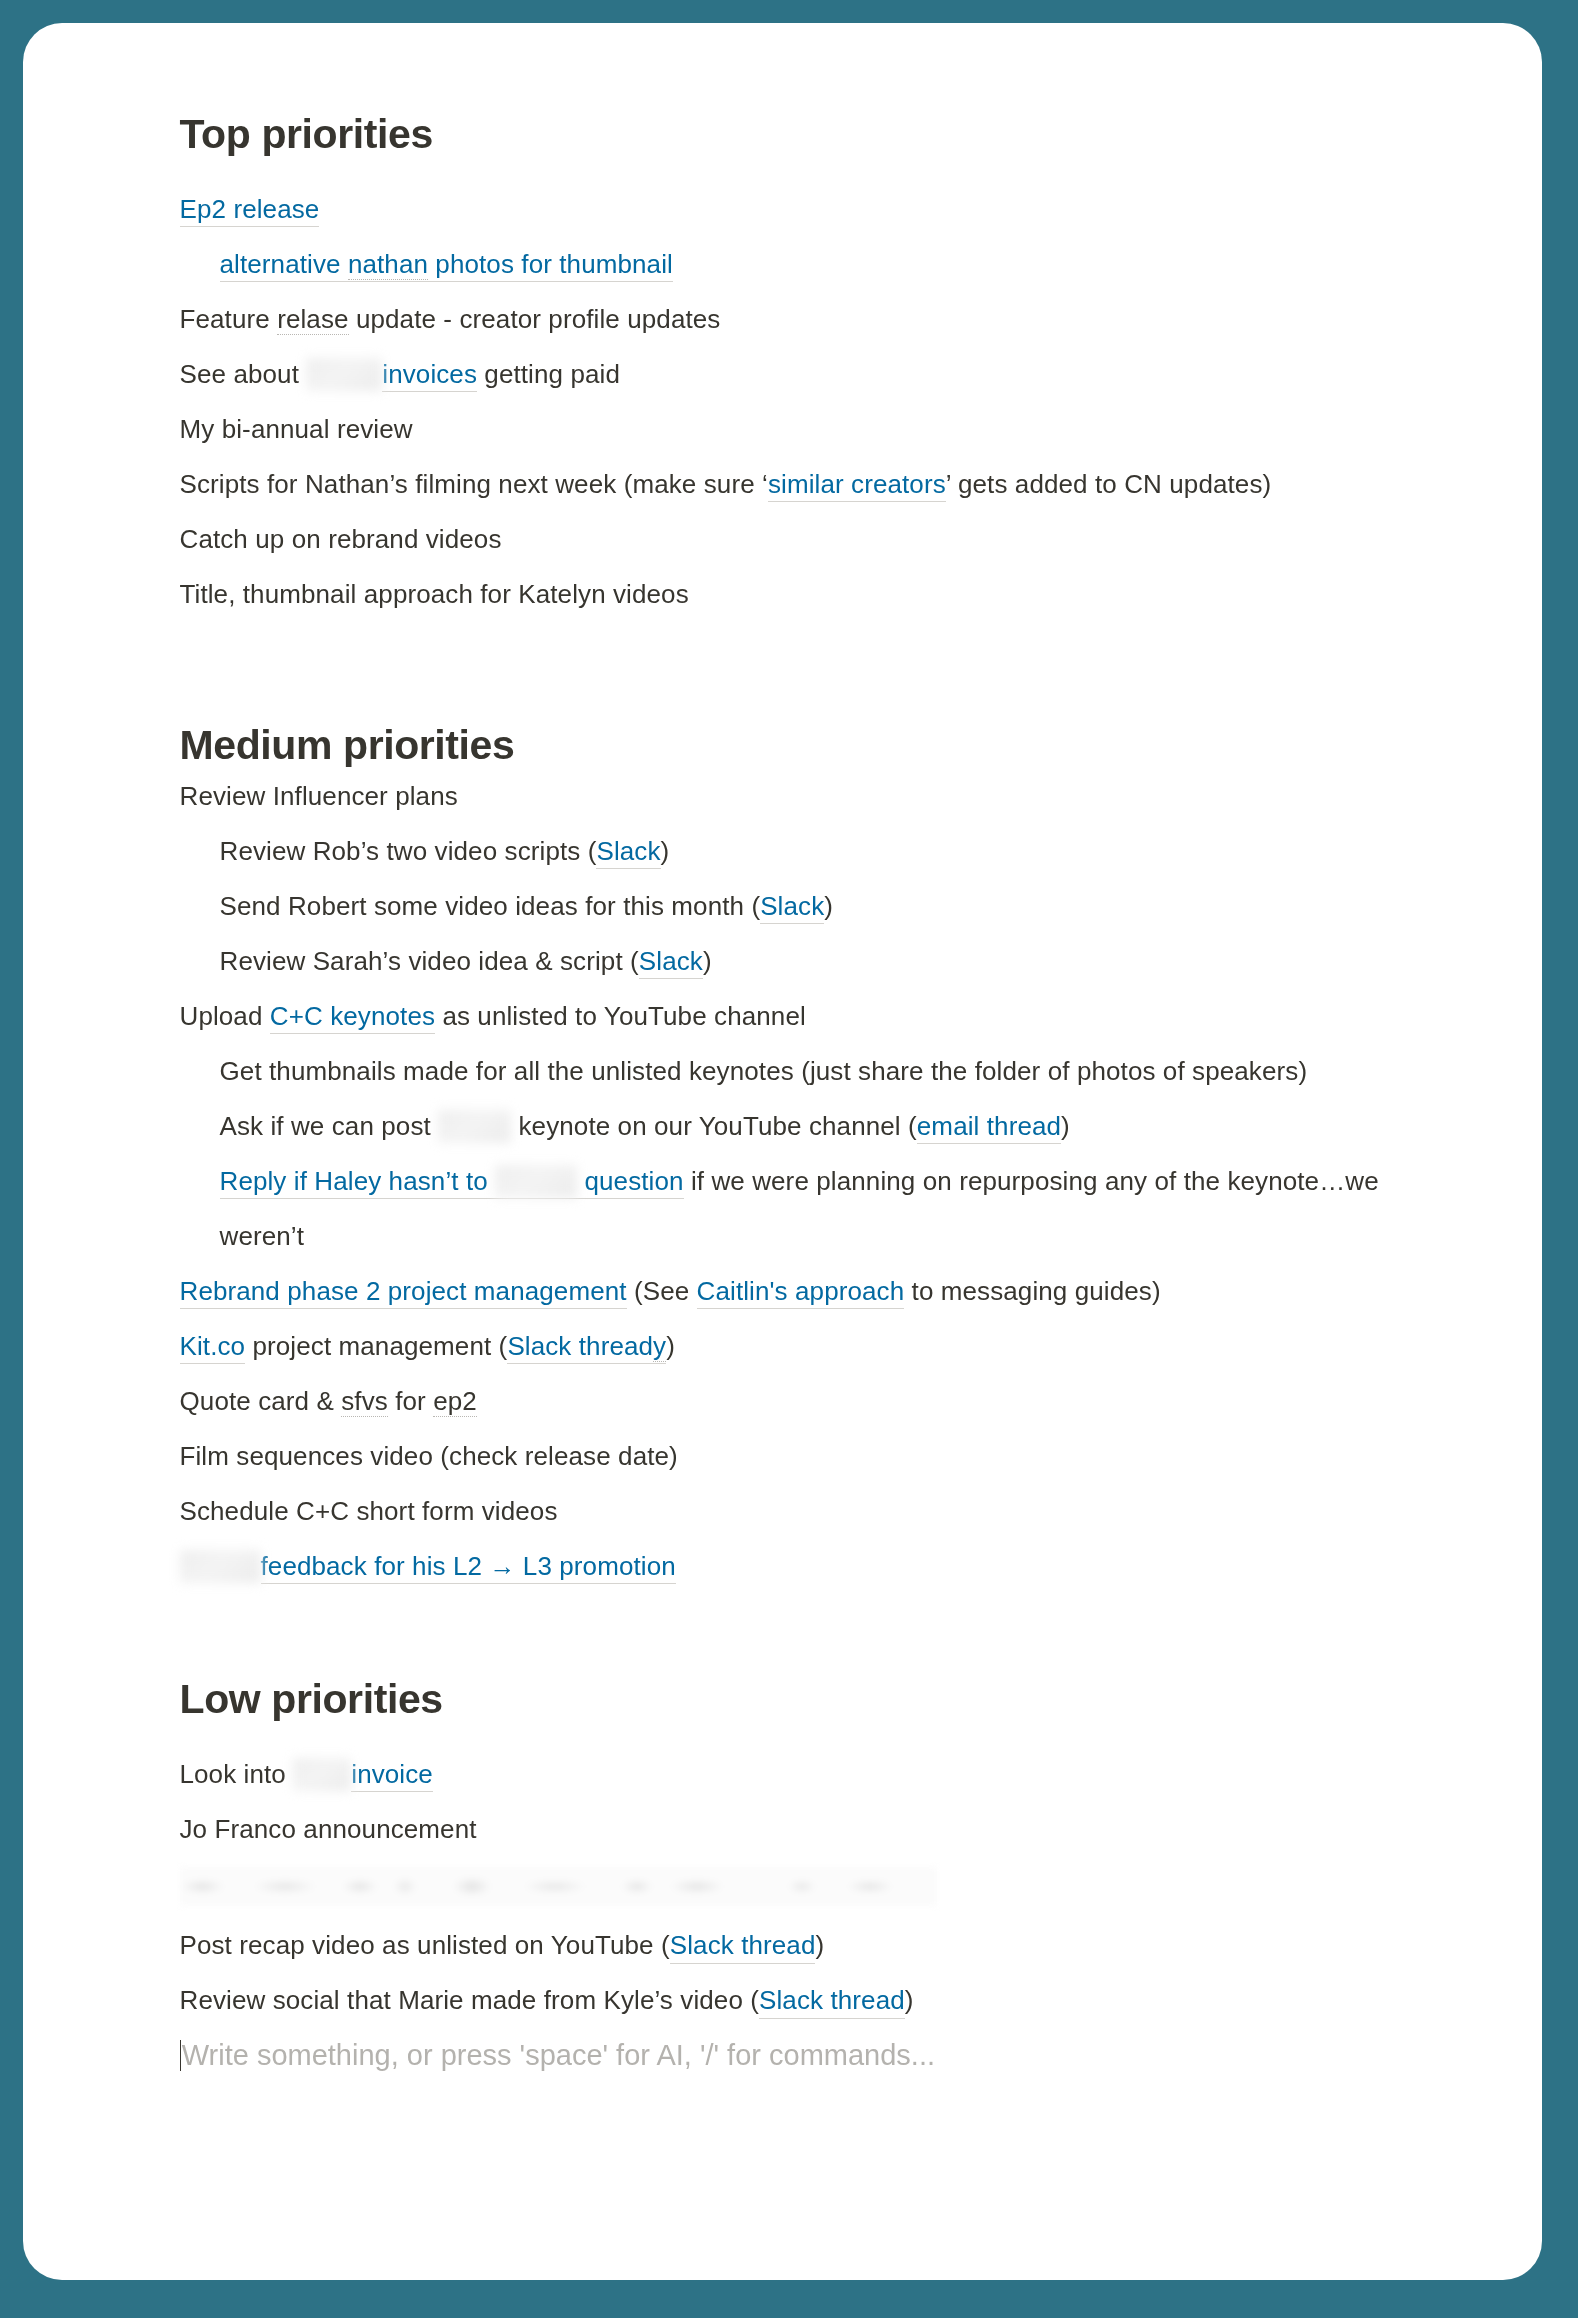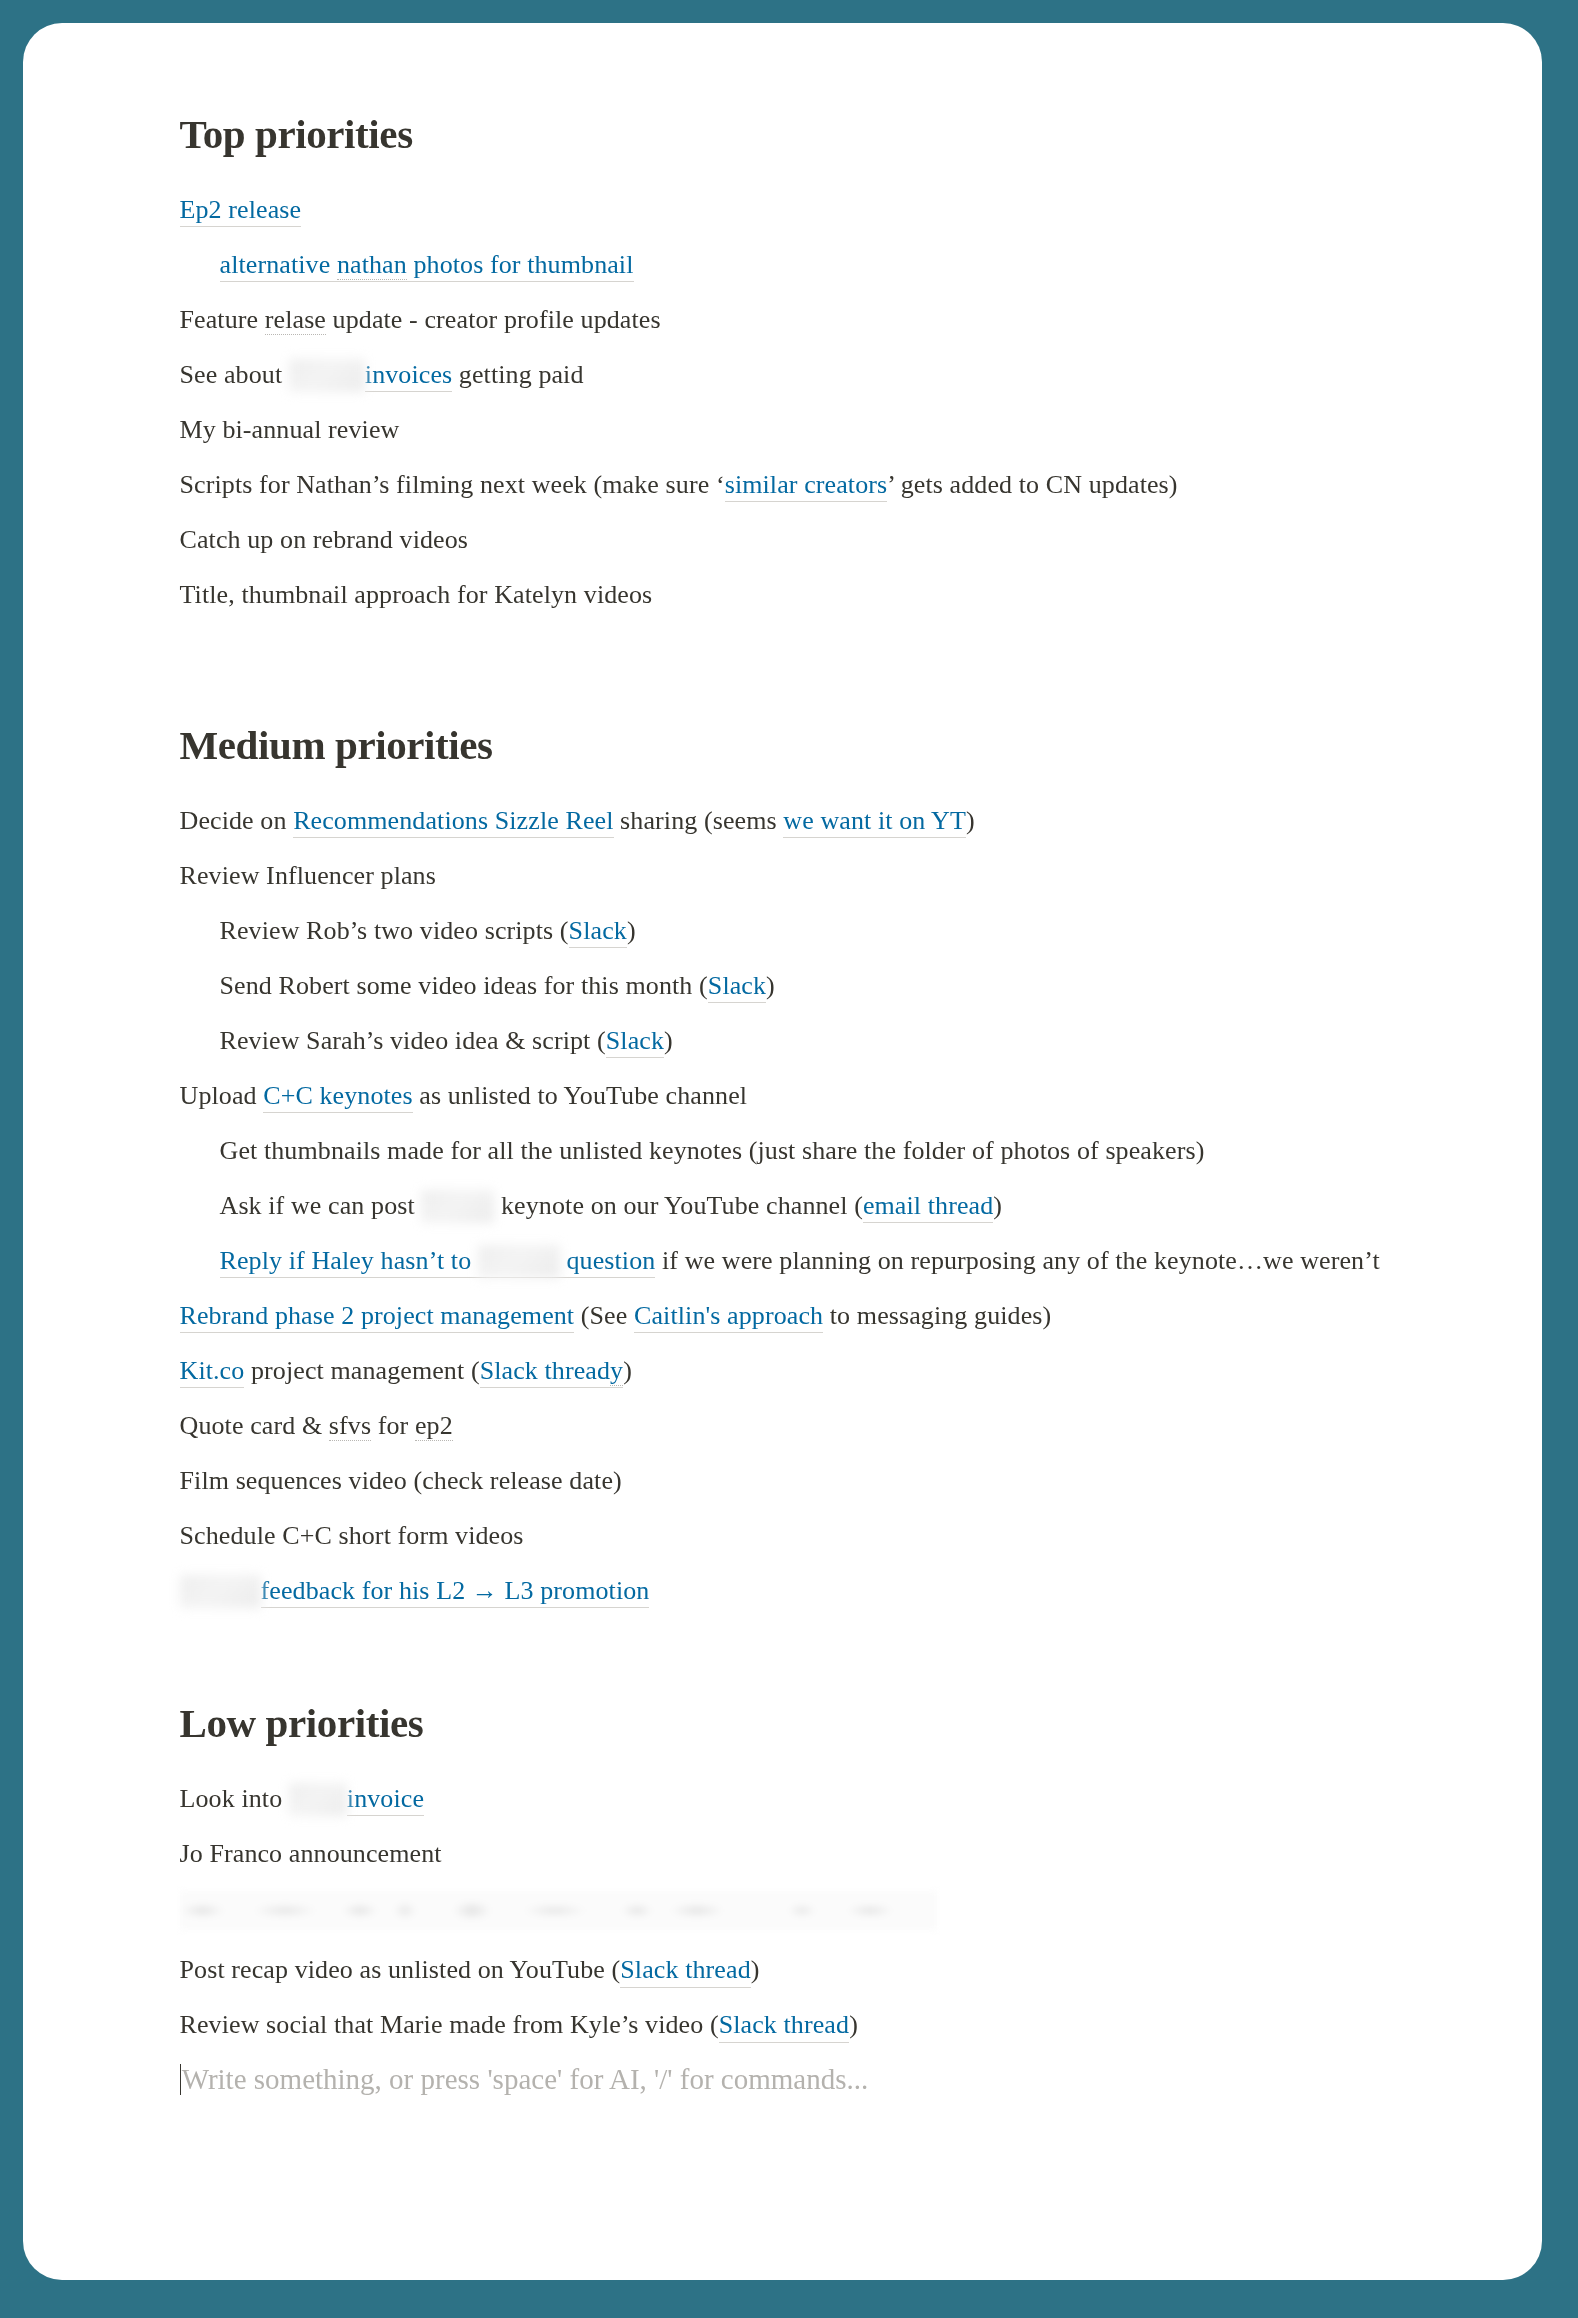--- a/index.html
+++ b/index.html
@@ -12,21 +12,20 @@
   #card {
     position:absolute;
     left:22.5px; top:22.5px;
     width:1519px; height:2257px;
     background:#ffffff;
     border-radius:39px;
     overflow:hidden;
   }
   #doc {
     padding:88px 90px 0 67px;
-    font-family:Liberation Serif, serif;
   }
   h1.section {
     font-size:41px;
     font-weight:bold;
     color:#37352f;
     letter-spacing:-0.4px;
     line-height:1.15;
     margin-left:90px;
   }
   .sec-gap-top   { margin-top:100px; }
@@ -123,21 +122,20 @@
     <div class="line">My bi-annual review</div>
 
 
     <div class="line"><span>Scripts for Nathan’s filming next week (make sure ‘</span><span class="lnk">similar creators</span><span>’ gets added to CN updates)</span></div>
 
     <div class="line">Catch up on rebrand videos</div>
     <div class="line">Title, thumbnail approach for Katelyn videos</div>
 
     <h1 class="section sec-gap-top">Medium priorities</h1>
 
-    <div class="line gap-after-h1"><span>Decide on </span><span class="lnk">Recommendations Sizzle Reel</span><span> sharing (seems </span><span class="lnk">we want it on YT</span><span>)</span></div>
 
     <div class="line">Review Influencer plans</div>
 
     <div class="line indent"><span>Review Rob’s two video scripts (</span><span class="lnk">Slack</span><span>)</span></div>
 
     <div class="line indent"><span>Send Robert some video ideas for this month (</span><span class="lnk">Slack</span><span>)</span></div>
 
     <div class="line indent"><span>Review Sarah’s video idea &amp; script (</span><span class="lnk">Slack</span><span>)</span></div>
 
     <div class="line"><span>Upload </span><span class="lnk">C+C keynotes</span><span> as unlisted to YouTube channel</span></div>

